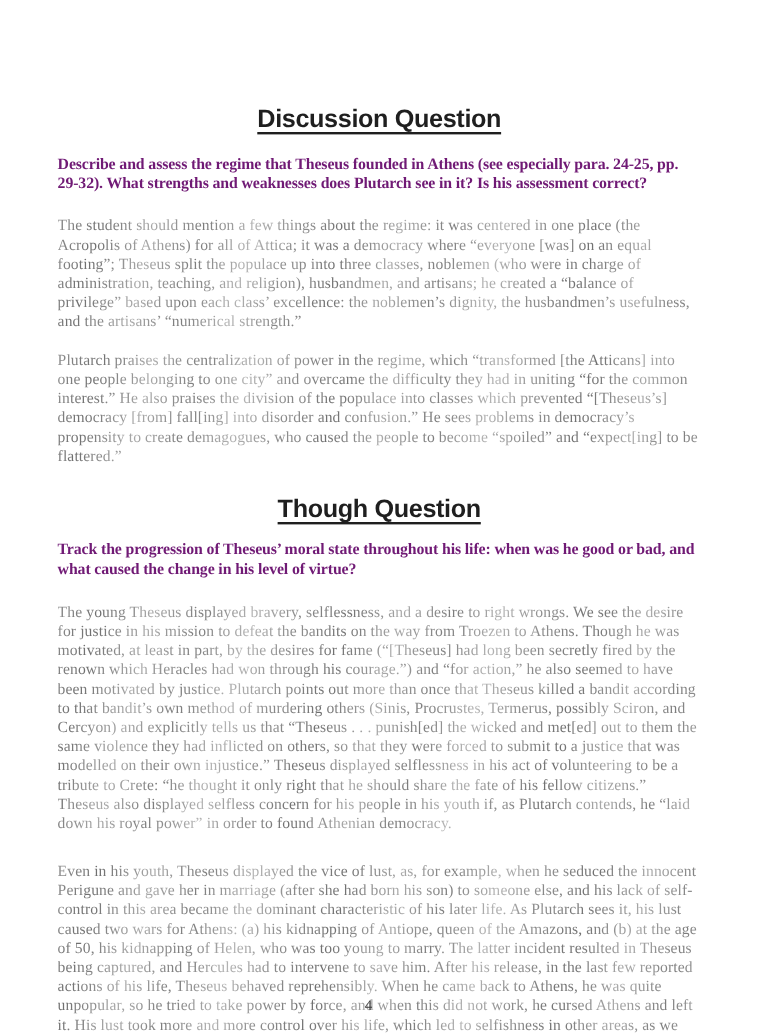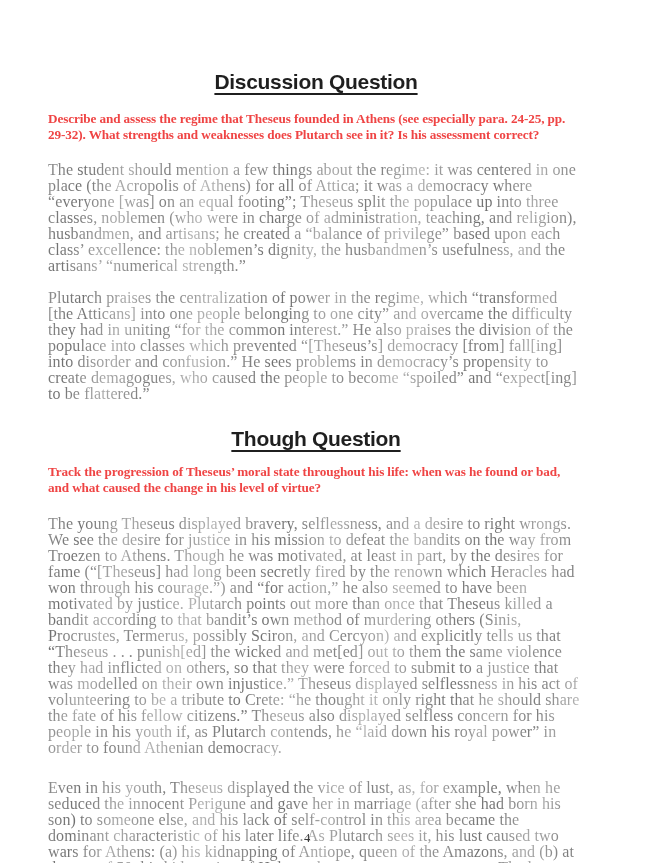--- a/index.html
+++ b/index.html
@@ -8,48 +8,48 @@
     height: 863px;
     background: #ffffff;
     font-family: "Liberation Serif", "DejaVu Serif", serif;
     color: #1c1c1c;
     overflow: hidden;
   }
   .page {
     box-sizing: border-box;
     width: 628px;
     height: 863px;
-    padding: 70px 44px 0 48px;
+    padding: 88px 44px 0 48px;
     position: relative;
   }
   .section-title {
     font-family: "Liberation Sans", "DejaVu Sans", sans-serif;
     font-weight: bold;
     font-size: 21px;
     line-height: 24px;
     letter-spacing: -0.3px;
     color: #1f1f1f;
     text-align: center;
     text-decoration: underline;
     text-underline-offset: 4px;
     text-decoration-thickness: 1.5px;
     margin: 0;
   }
   .question {
     font-weight: bold;
     font-size: 13.2px;
     line-height: 15.6px;
-    color: #ef4444;
+    color: #701a75;
     margin: 0;
     letter-spacing: -0.1px;
   }
   .q-discussion { margin-top: 17px; }
   .q-honors { margin-top: 13px; }
   .answer {
-    font-size: 16px;
+    font-size: 13px;
     line-height: 16px;
     margin: 0;
     
     background: repeating-linear-gradient(
       105deg,
       #8f8f8f 0px, #6f6f6f 35px, #a9a9a9 80px,
       #7c7c7c 120px, #b3b3b3 160px, #868686 200px);
     -webkit-background-clip: text;
     background-clip: text;
     color: transparent;
@@ -81,21 +81,21 @@
 
   <p class="question q-discussion">Describe and assess the regime that Theseus founded in Athens (see especially para. 24-25, pp. 29-32). What strengths and weaknesses does Plutarch see in it?  Is his assessment correct?</p>
 
   <p class="answer a-first">The student should mention a few things about the regime: it was centered in one place (the Acropolis of Athens) for all of Attica; it was a democracy where “everyone [was] on an equal footing”; Theseus split the populace up into three classes, noblemen (who were in charge of administration, teaching, and religion), husbandmen, and artisans; he created a “balance of privilege” based upon each class’ excellence: the noblemen’s dignity, the husbandmen’s usefulness, and the artisans’ “numerical strength.”</p>
 
   <p class="answer a-mid">Plutarch praises the centralization of power in the regime, which “transformed [the Atticans] into one people belonging to one city” and overcame the difficulty they had in uniting “for the common interest.” He also praises the division of the populace into classes which prevented “[Theseus’s] democracy [from] fall[ing] into disorder and confusion.” He sees problems in democracy’s propensity to create demagogues, who caused the people to become “spoiled” and “expect[ing] to be flattered.”</p>
 
 
   <h1 class="section-title honors-title">Though Question</h1>
 
-  <p class="question q-honors">Track the progression of Theseus’ moral state throughout his life: when was he found or bad, and what caused the change in his level of virtue?</p>
+  <p class="question q-honors">Track the progression of Theseus’ moral state throughout his life: when was he good or bad, and what caused the change in his level of virtue?</p>
 
   <p class="answer h-a-first">The young Theseus displayed bravery, selflessness, and a desire to right wrongs. We see the desire for justice in his mission to defeat the bandits on the way from Troezen to Athens. Though he was motivated, at least in part, by the desires for fame (“[Theseus] had long been secretly fired by the renown which Heracles had won through his courage.”) and “for action,” he also seemed to have been motivated by justice. Plutarch points out more than once that Theseus killed a bandit according to that bandit’s own method of murdering others (Sinis, Procrustes, Termerus, possibly Sciron, and Cercyon) and explicitly tells us that “Theseus . . . punish[ed] the wicked and met[ed] out to them the same violence they had inflicted on others, so that they were forced to submit to a justice that was modelled on their own injustice.” Theseus displayed selflessness in his act of volunteering to be a tribute to Crete: “he thought it only right that he should share the fate of his fellow citizens.” Theseus also displayed selfless concern for his people in his youth if, as Plutarch contends, he “laid down his royal power” in order to found Athenian democracy.</p>
 
   <p class="answer h-a-second">Even in his youth, Theseus displayed the vice of lust, as, for example, when he seduced the innocent Perigune and gave her in marriage (after she had born his son) to someone else, and his lack of self-control in this area became the dominant characteristic of his later life. As Plutarch sees it, his lust caused two wars for Athens: (a) his kidnapping of Antiope, queen of the Amazons, and (b) at the age of 50, his kidnapping of Helen, who was too young to marry. The latter incident resulted in Theseus being captured, and Hercules had to intervene to save him. After his release, in the last few reported actions of his life, Theseus behaved reprehensibly. When he came back to Athens, he was quite unpopular, so he tried to take power by force, and when this did not work, he cursed Athens and left it. His lust took more and more control over his life, which led to selfishness in other areas, as we see in his final, unjust interactions with his own people.</p>
 
   <div class="page-number">4</div>
 
 </div>
 
 </body></html>

